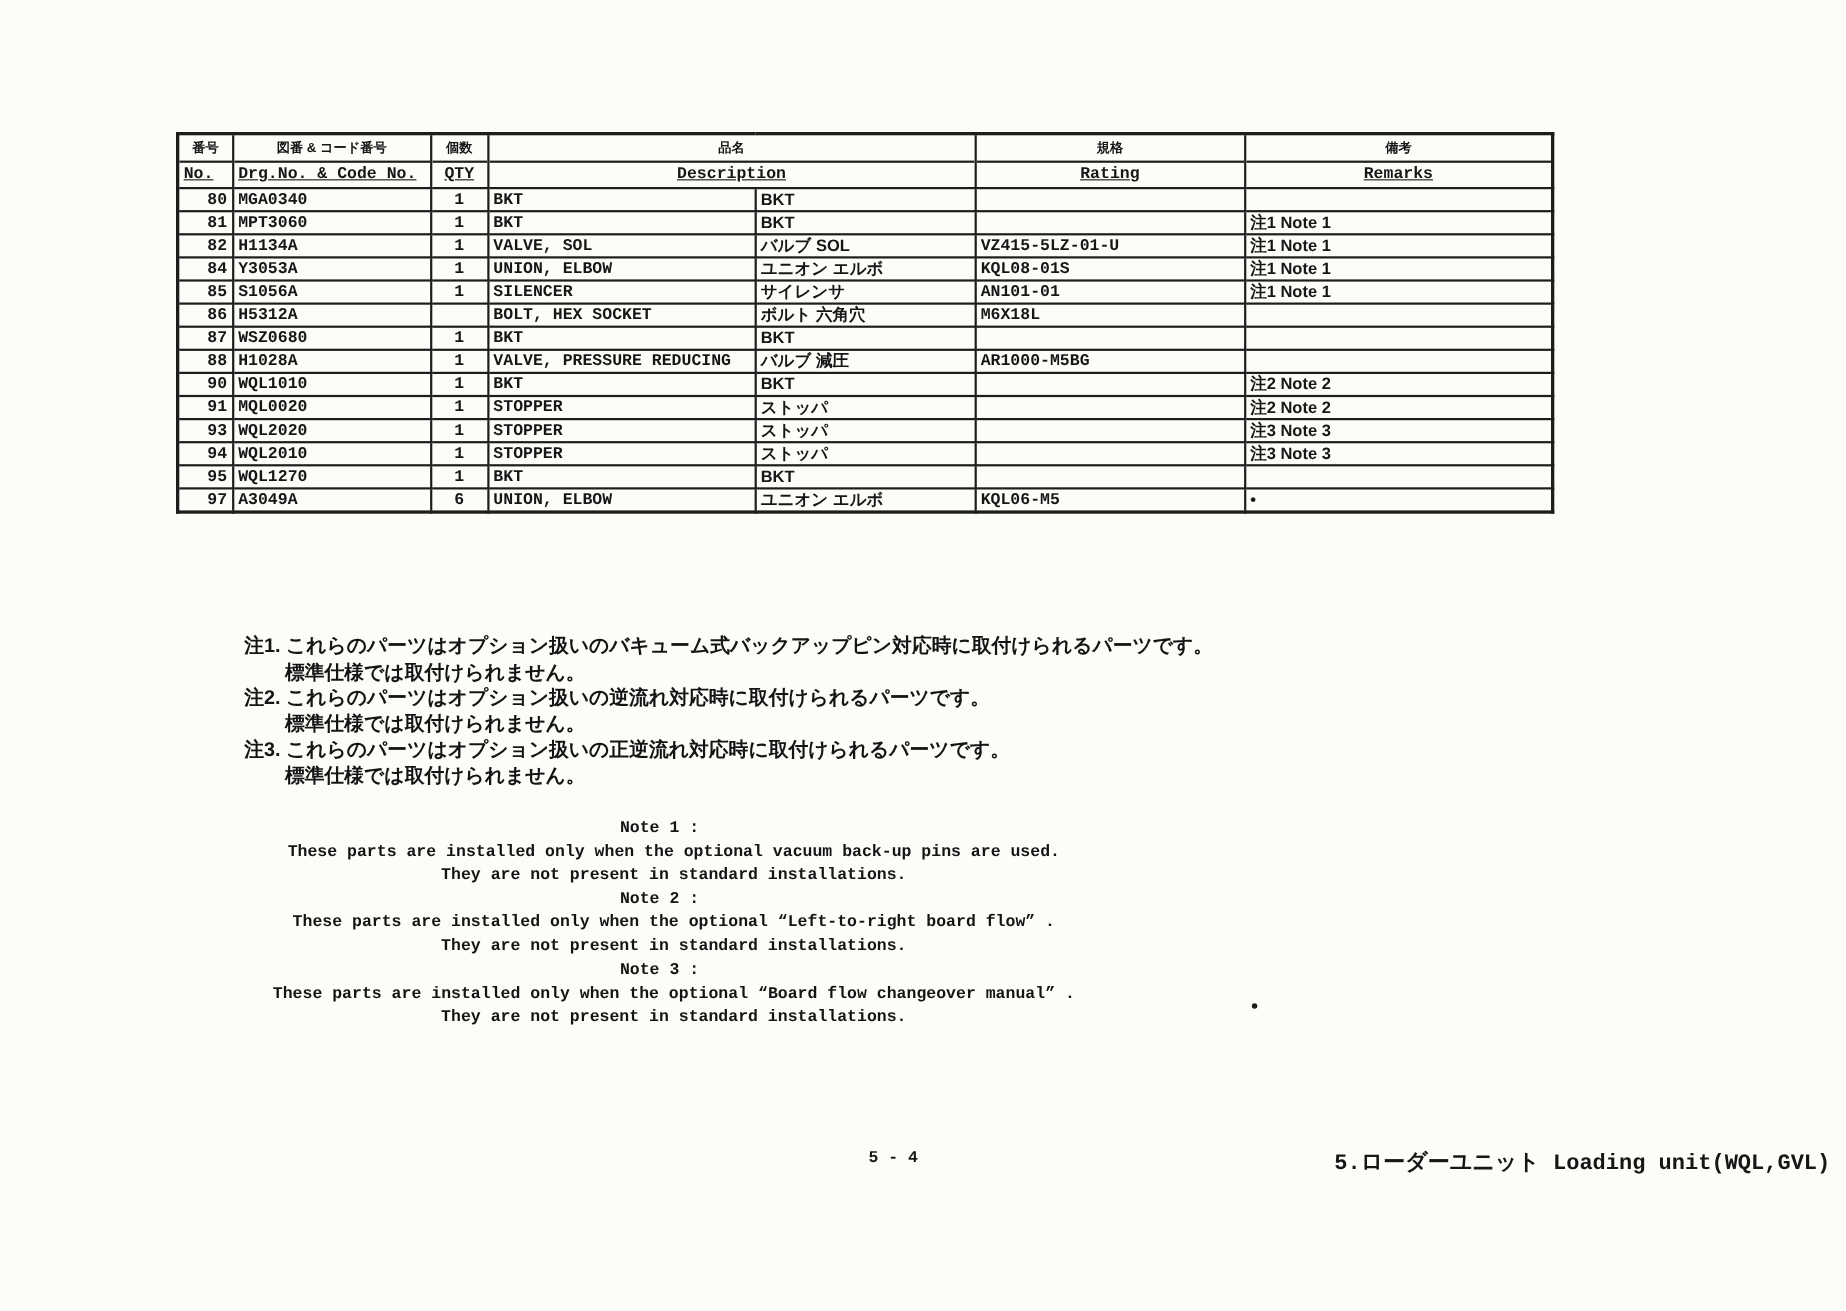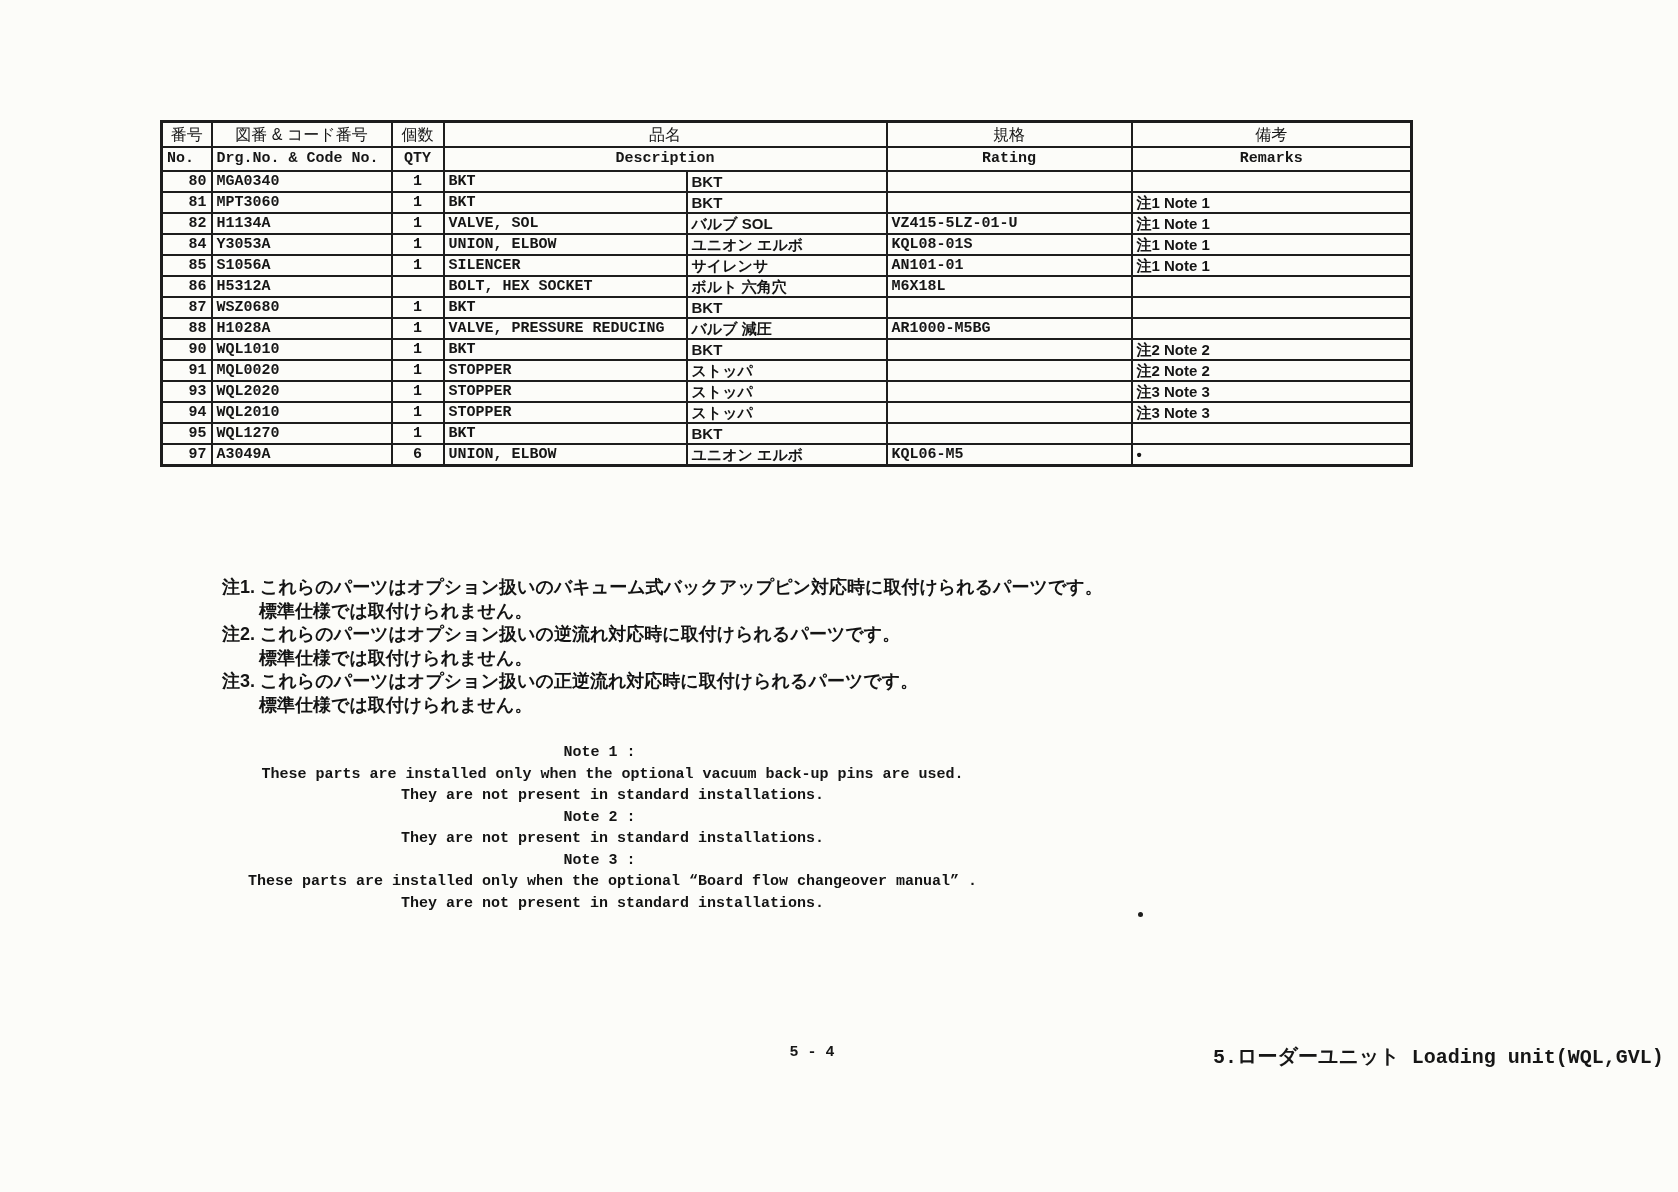--- a/index.html
+++ b/index.html
@@ -17,25 +17,25 @@
     border-collapse:collapse;table-layout:fixed;
     border:3px solid #1d1d1d;
   }
   #parts th,#parts td{
     border:2px solid #1d1d1d;
     font-weight:bold;white-space:nowrap;overflow:hidden;
     padding:0 4px;vertical-align:middle;
   }
   #parts thead th{padding:0;}
   .h-jp{
-    height:23px;line-height:23px;font-size:16px;text-align:center;
+    height:23px;line-height:23px;font-size:12px;text-align:center;
     border-bottom:2px solid #1d1d1d;
-    font-family:"Liberation Sans","DejaVu Sans",sans-serif;font-weight:normal;
-  }
-  .h-en{height:22px;line-height:22px;font-size:15px;text-align:center;}
+    font-family:"Liberation Sans","DejaVu Sans",sans-serif;font-weight:bold;
+  }
+  .h-en{height:22px;line-height:22px;font-size:15px;text-align:center;text-decoration:underline;}
   .h-en.left{text-align:left;padding-left:4px;}
   #parts tbody td{height:19px;line-height:19px;font-size:15px;}
   td.c-no{text-align:right;padding-right:2px;}
   td.c-qty{text-align:center;}
   td.c-desc-jp{font-size:12px;font-family:"Liberation Sans","DejaVu Sans",sans-serif;}
   td.c-remarks{font-size:14px;font-family:"Liberation Sans","DejaVu Sans",sans-serif;}
 
   
   #notes-jp{
     position:absolute;left:222px;top:576px;
@@ -246,20 +246,21 @@
       <div class="jp-line2">標準仕様では取付けられません。</div>
       <div><span>注3. </span><span>これらのパーツはオプション扱いの正逆流れ対応時に取付けられるパーツです。</span></div>
       <div class="jp-line2">標準仕様では取付けられません。</div>
     </div>
 
   <div id="notes-en">
       <div>Note 1 :</div>
       <div class="en-line">These parts are installed only when the optional vacuum back-up pins are used.</div>
       <div class="en-line">They are not present in standard installations.</div>
       <div>Note 2 :</div>
+      <div class="en-line">These parts are installed only when the optional  “Left-to-right board flow” .</div>
       <div class="en-line">They are not present in standard installations.</div>
       <div>Note 3 :</div>
       <div class="en-line">These parts are installed only when the optional  “Board flow changeover manual” .</div>
       <div class="en-line">They are not present in standard installations.</div>
     </div>
 
   <div id="page-number">5 - 4</div>
   <div id="footer-label">5.ローダーユニット Loading unit(WQL,GVL)</div>
   <div id="ink-dot"></div>
 

